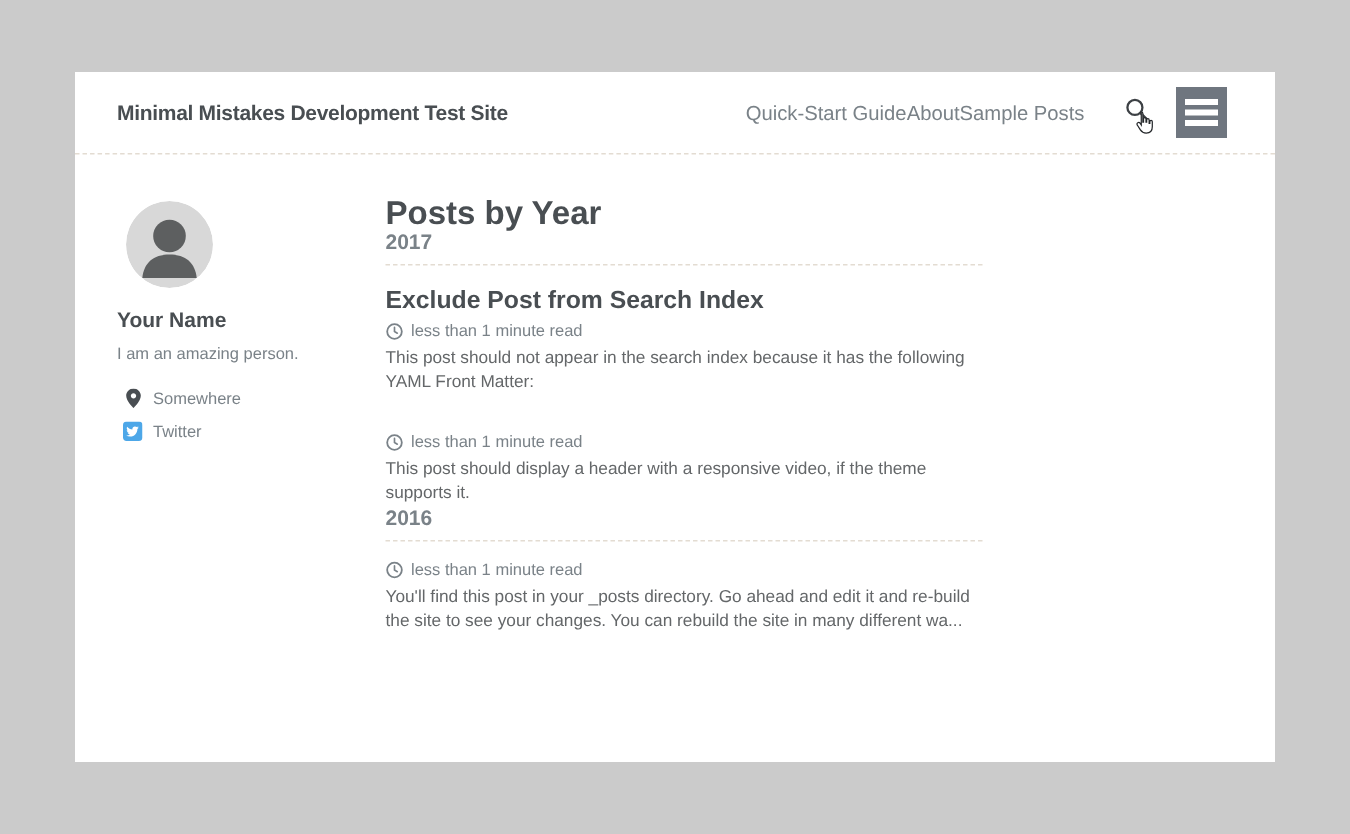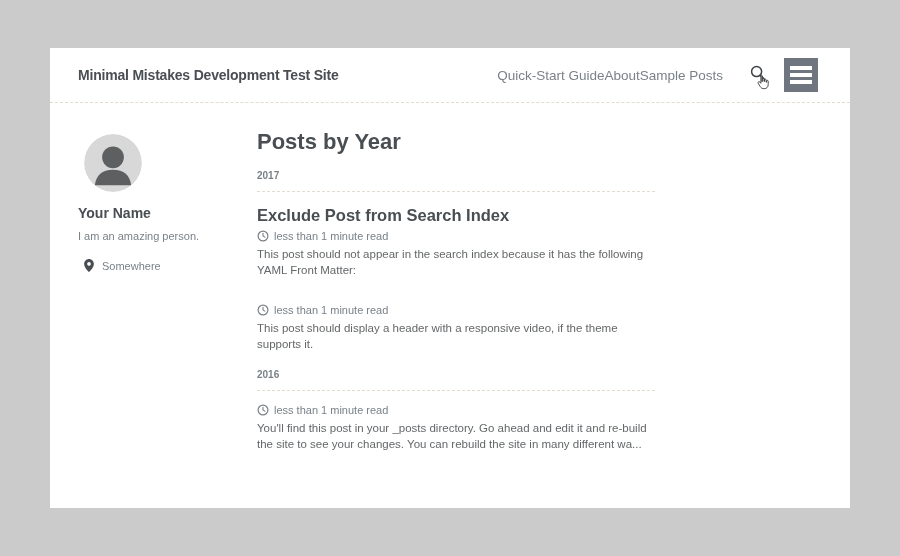--- a/index.html
+++ b/index.html
@@ -100,22 +100,21 @@
   .author-link .li-icon { display: inline-flex; width: 13px; justify-content: center; }
 
   
   .page-title {
     font-size: 22px;
     line-height: 23px;
     font-weight: bold;
     color: #494e52;
   }
   .year-heading {
-    margin-top: 15px;
-    font-size: 10px;
+    font-size: 14px;
     line-height: 16px;
     font-weight: bold;
     color: #7a8288;
     padding-bottom: 7px;
     border-bottom: 1px dashed #e3dcd2;
   }
   .post { margin-top: 13px; }
   .post + .post { margin-top: 26px; }
   .post-title {
     font-size: 16.5px;
@@ -196,20 +195,29 @@
       <p class="author-bio">I am an amazing person.</p>
       <div class="author-links">
           <a class="author-link">
             <span class="li-icon">
   <svg width="10" height="13" viewBox="0 0 12 16">
     <path d="M6 0C2.7 0 0 2.7 0 6c0 4.5 6 10 6 10s6-5.5 6-10C12 2.7 9.3 0 6 0zm0 8.2C4.8 8.2 3.8 7.2 3.8 6S4.8 3.8 6 3.8 8.2 4.8 8.2 6 7.2 8.2 6 8.2z" fill="#494e52"></path>
   </svg>
 </span>
             <span>Somewhere</span>
           </a>
+          <a class="author-link">
+            <span class="li-icon">
+  <svg width="13" height="13" viewBox="0 0 16 16">
+    <rect x="0" y="0" width="16" height="16" rx="3" fill="#4da7e8"></rect>
+    <path d="M13 4.9c-.4.2-.8.3-1.2.4.4-.3.7-.7.9-1.2-.4.2-.8.4-1.3.5C11 4.2 10.4 4 9.8 4 8.6 4 7.7 5 7.7 6.1c0 .2 0 .3.1.5-1.8-.1-3.3-.9-4.4-2.2-.2.3-.3.7-.3 1.1 0 .7.4 1.4 1 1.8-.3 0-.7-.1-1-.3 0 1 .7 1.9 1.7 2.1-.2 0-.4.1-.6.1l-.5-.1c.3.9 1.1 1.5 2 1.5-.7.6-1.6.9-2.6.9h-.5c.9.6 2 .9 3.2.9 3.9 0 6-3.2 6-6v-.3c.5-.3.9-.7 1.2-1.1z" fill="#ffffff"></path>
+  </svg>
+</span>
+            <span>Twitter</span>
+          </a>
         </div>
     </aside>
 
     <main class="main">
       <h1 class="page-title">Posts by Year</h1>
       <div id="archive">
           <h2 class="year-heading">2017</h2>
           <article class="post"><a class="post-title">Exclude Post from Search Index</a><p class="post-meta">
               <span style="display: inline-flex;">
   <svg width="12" height="12" viewBox="0 0 14 14">

